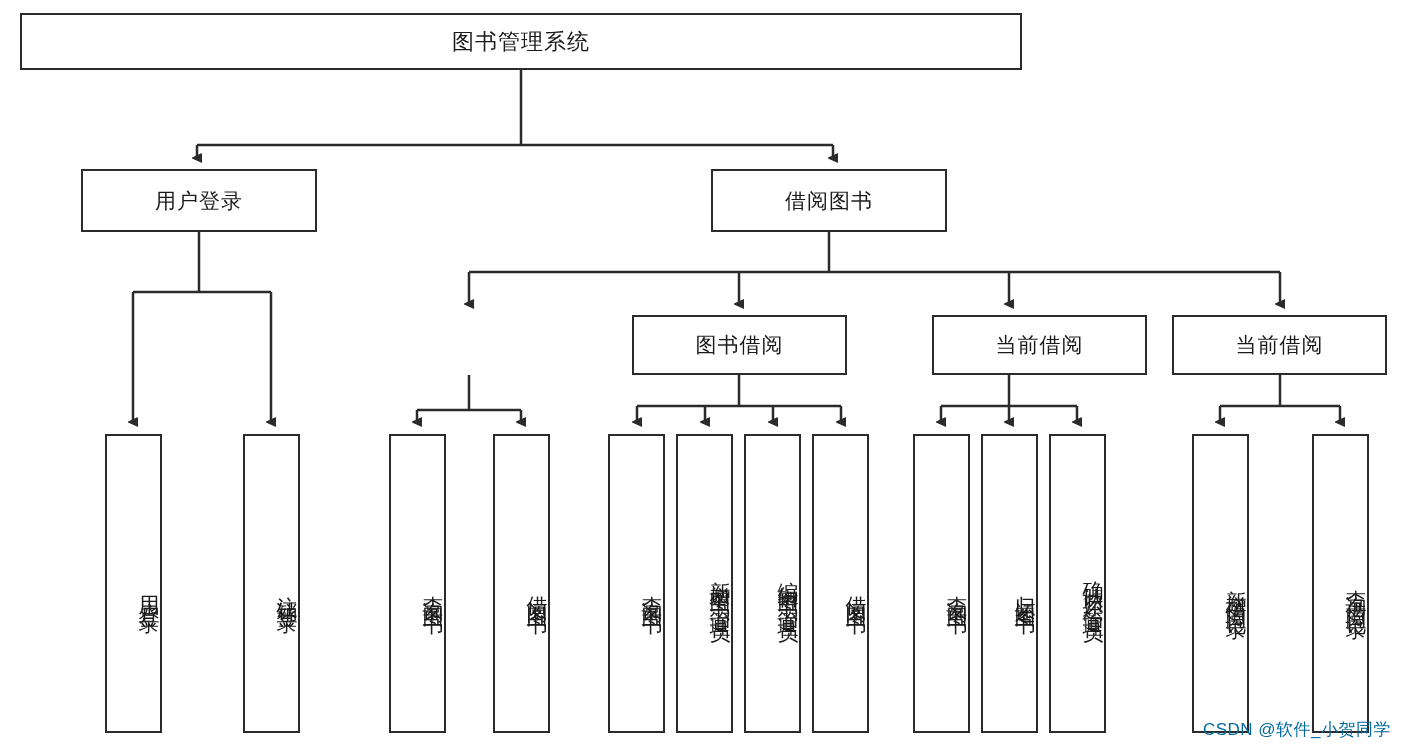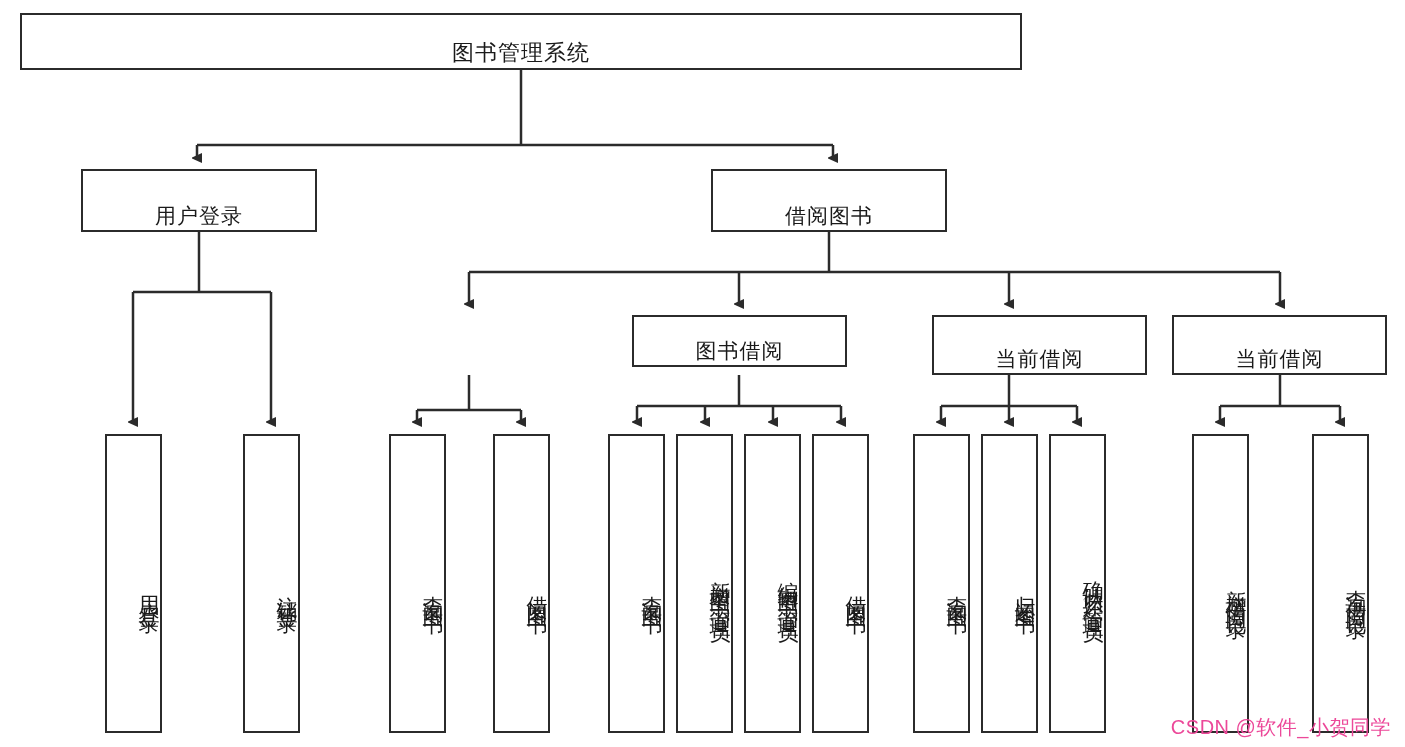--- a/index.html
+++ b/index.html
@@ -12,21 +12,21 @@
   }
   #canvas{position:absolute;left:0;top:0;width:1405px;height:747px;}
   svg.edges{position:absolute;left:0;top:0;width:1405px;height:747px;pointer-events:none;}
 
   .node{
     position:absolute;
     box-sizing:border-box;
     background:#ffffff;
     border:2px solid #2b2b2b;
     display:flex;
-    align-items:flex-end;
+    align-items:center;
     justify-content:center;
     color:#1a1a1a;
   }
   .node.h-node{
     font-size:21px;
     letter-spacing:1px;
   }
   .node.root{font-size:22px;}
   .node.leaf{
     writing-mode:vertical-rl;
@@ -41,22 +41,22 @@
     writing-mode:vertical-rl;
     text-orientation:upright;
     line-height:1;
     letter-spacing:6px;
     white-space:nowrap;
   }
   .watermark{
     position:absolute;
     right:14px;
     bottom:6px;
-    font-size:20px;
-    color:#ec4899;
+    font-size:17px;
+    color:#0369a1;
     letter-spacing:0.5px;
     white-space:nowrap;
     text-align:center;
   }
 </style>
 </head>
 <body>
 
 <div id="canvas">
 
@@ -114,21 +114,21 @@
     <span>图书管理系统</span>
   </div>
 
   <div class="node h-node" style="left:81px;top:169px;width:236px;height:63px;">
     <span>用户登录</span>
   </div>
   <div class="node h-node" style="left:711px;top:169px;width:236px;height:63px;">
     <span>借阅图书</span>
   </div>
 
-  <div class="node h-node" style="left:632px;top:315px;width:215px;height:52px;">
+  <div class="node h-node" style="left:632px;top:315px;width:215px;height:60px;">
     <span>图书借阅</span>
   </div>
   <div class="node h-node" style="left:932px;top:315px;width:215px;height:60px;">
     <span>当前借阅</span>
   </div>
   <div class="node h-node" style="left:1172px;top:315px;width:215px;height:60px;">
     <span>当前借阅</span>
   </div>
 
   <div class="node leaf" style="left:105px;top:434px;width:57px;height:299px;">

